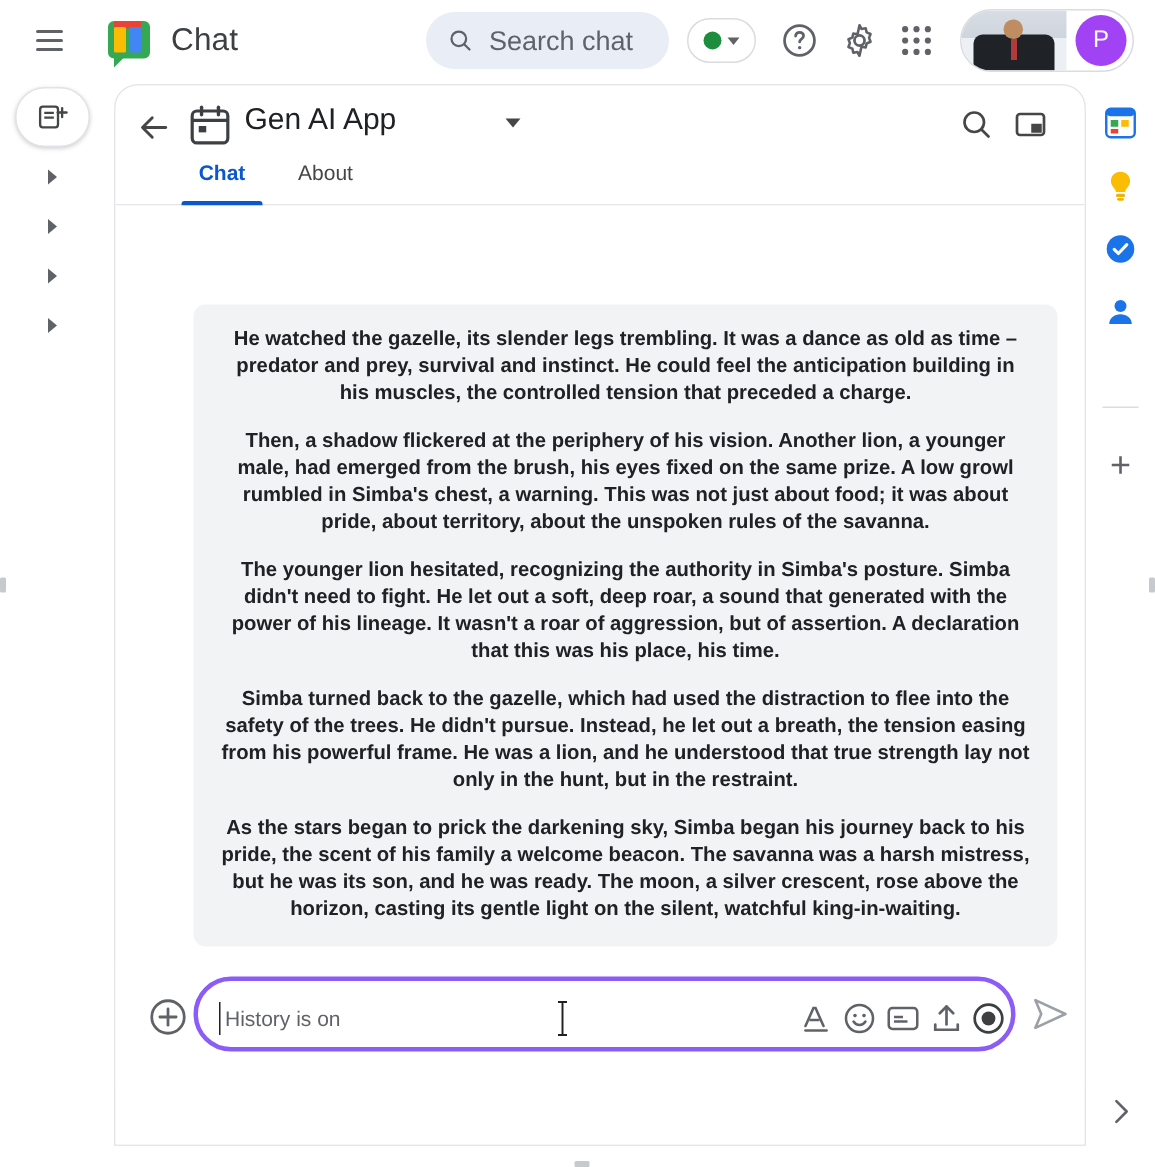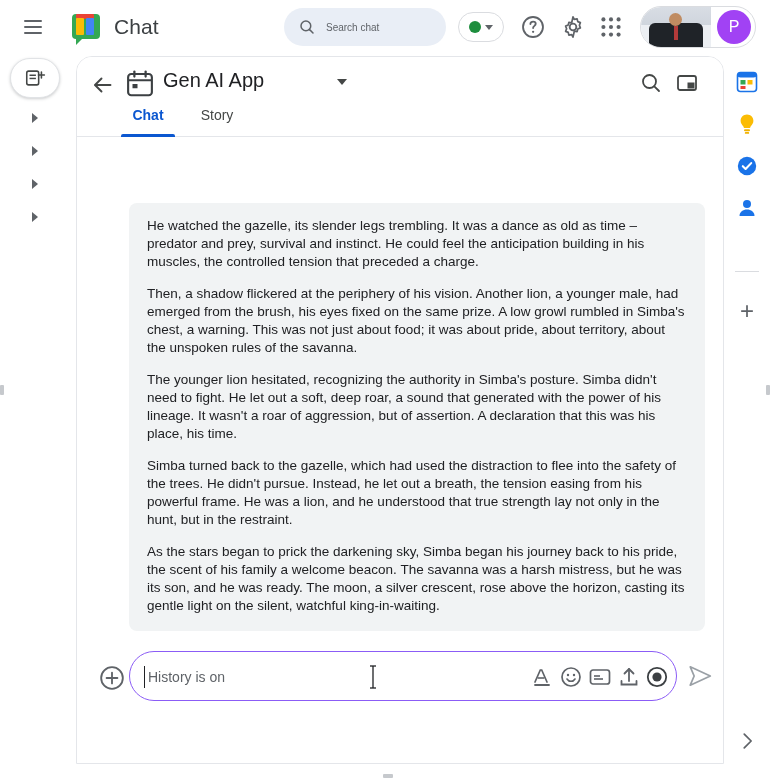--- a/index.html
+++ b/index.html
@@ -69,21 +69,21 @@
   .searchbox {
     position: absolute; left: 284px; top: 8px;
     width: 162px; height: 38px;
     background: #e9eef6;
     border-radius: 19px;
     display: flex; align-items: center;
     padding: 0 14px;
     cursor: text;
   }
   .searchbox .s-ic { width: 18px; height: 18px; margin-right: 10px; flex: 0 0 auto; }
-  .searchbox .s-txt { font-size: 10px; color: #5f6368; white-space: nowrap; }
+  .searchbox .s-txt { font-size: 18px; color: #5f6368; white-space: nowrap; }
   .status-pill {
     position: absolute; left: 458px; top: 12px;
     width: 46px; height: 30px;
     border: 1px solid #dadce0;
     border-radius: 15px;
     display: flex; align-items: center; justify-content: center; gap: 4px;
     background: #fff;
     cursor: pointer;
   }
   .status-dot { width: 12px; height: 12px; border-radius: 50%; background: #1e8e3e; }
@@ -191,20 +191,21 @@
   }
 
   
   .panel {
     position: absolute; left: 76px; top: 56px;
     width: 648px; height: 708px;
     background: #ffffff;
     border: 1px solid #e4e6ea;
     border-radius: 16px 16px 0 0;
     overflow: hidden;
+    text-align: center;
   }
   .panel-head {
     position: absolute; left: 0; top: 0;
     width: 646px; height: 80px;
     background: #fff;
   }
   .back-arrow {
     position: absolute; left: 14px; top: 16px;
     width: 24px; height: 24px; cursor: pointer;
   }
@@ -248,20 +249,21 @@
     content: "";
     position: absolute; left: 0; bottom: 0;
     width: 54px; height: 3px; background: #0b57d0; border-radius: 2px 2px 0 0;
   }
 
   .msglist {
     position: absolute; left: 0; top: 80px;
     width: 646px; height: 586px;
     background: #fff;
     overflow: hidden;
+    font-weight: bold;
   }
   .msg-bubble {
     position: absolute; left: 52px; top: 66px;
     width: 576px;
     background: #f1f3f4;
     border-radius: 8px;
     padding: 14px 18px 16px 18px;
   }
   .msg-bubble p {
     margin: 0 0 14px 0;
@@ -297,21 +299,21 @@
     width: 646px; height: 122px;
     background: #fff;
   }
   .plus-btn {
     position: absolute; left: 22px; top: 24px;
     width: 26px; height: 26px; cursor: pointer;
   }
   .composer {
     position: absolute; left: 52px; top: 10px;
     width: 548px; height: 50px;
-    border: 1px solid #8b5cf6;
+    border: 3px solid #8b5cf6;
     border-radius: 25px;
     background: #fff;
     display: flex; align-items: center;
   }
   .composer-input {
     position: absolute; left: 18px; top: 0;
     height: 50px; line-height: 50px;
     font-size: 14px; color: #5f6368;
   }
   .caret-bar {
@@ -478,21 +480,21 @@
         <circle cx="10.5" cy="10.5" r="6.5" fill="none" stroke="#444746" stroke-width="1.8"></circle>
         <line x1="15.3" y1="15.3" x2="20" y2="20" stroke="#444746" stroke-width="1.8" stroke-linecap="round"></line>
       </svg>
       <svg class="head-ic head-open" viewBox="0 0 24 24">
         <rect x="3" y="5" width="18" height="14" rx="2" fill="none" stroke="#444746" stroke-width="1.8"></rect>
         <rect x="12.5" y="11.5" width="7" height="6" fill="#444746"></rect>
       </svg>
 
       <div class="tabs">
         <div class="tab chat">Chat</div>
-        <div class="tab about">Story</div>
+        <div class="tab about">About</div>
       </div>
     </div>
 
     <div class="msglist">
       <div class="msg-bubble">
         <p>He watched the gazelle, its slender legs trembling. It was a dance as old as time – predator and prey, survival and instinct. He could feel the anticipation building in his muscles, the controlled tension that preceded a charge.</p>
         <p>Then, a shadow flickered at the periphery of his vision. Another lion, a younger male, had emerged from the brush, his eyes fixed on the same prize. A low growl rumbled in Simba's chest, a warning. This was not just about food; it was about pride, about territory, about the unspoken rules of the savanna.</p>
         <p>The younger lion hesitated, recognizing the authority in Simba's posture. Simba didn't need to fight. He let out a soft, deep roar, a sound that generated with the power of his lineage. It wasn't a roar of aggression, but of assertion. A declaration that this was his place, his time.</p>
         <p>Simba turned back to the gazelle, which had used the distraction to flee into the safety of the trees. He didn't pursue. Instead, he let out a breath, the tension easing from his powerful frame. He was a lion, and he understood that true strength lay not only in the hunt, but in the restraint.</p>
         <p>As the stars began to prick the darkening sky, Simba began his journey back to his pride, the scent of his family a welcome beacon. The savanna was a harsh mistress, but he was its son, and he was ready. The moon, a silver crescent, rose above the horizon, casting its gentle light on the silent, watchful king-in-waiting.</p>

